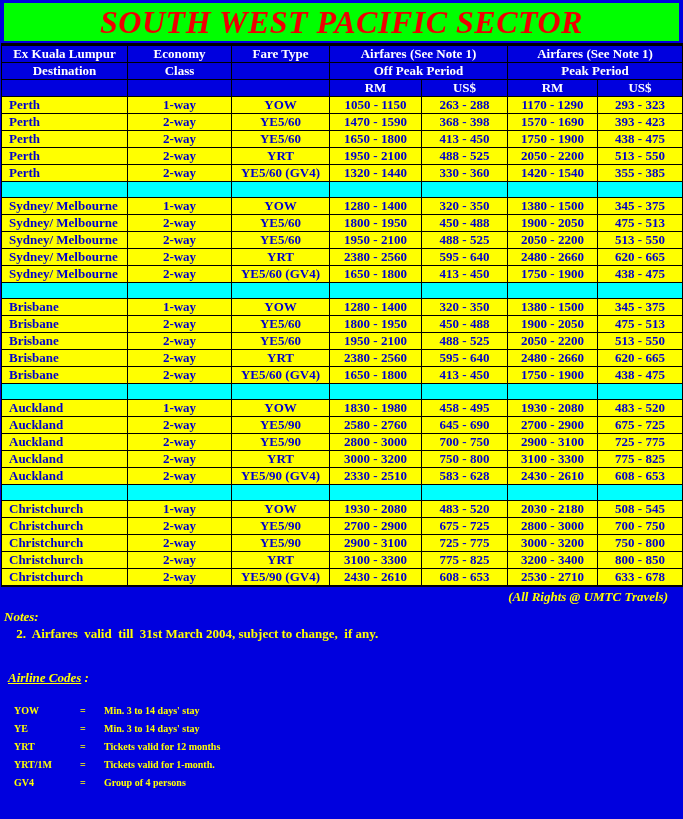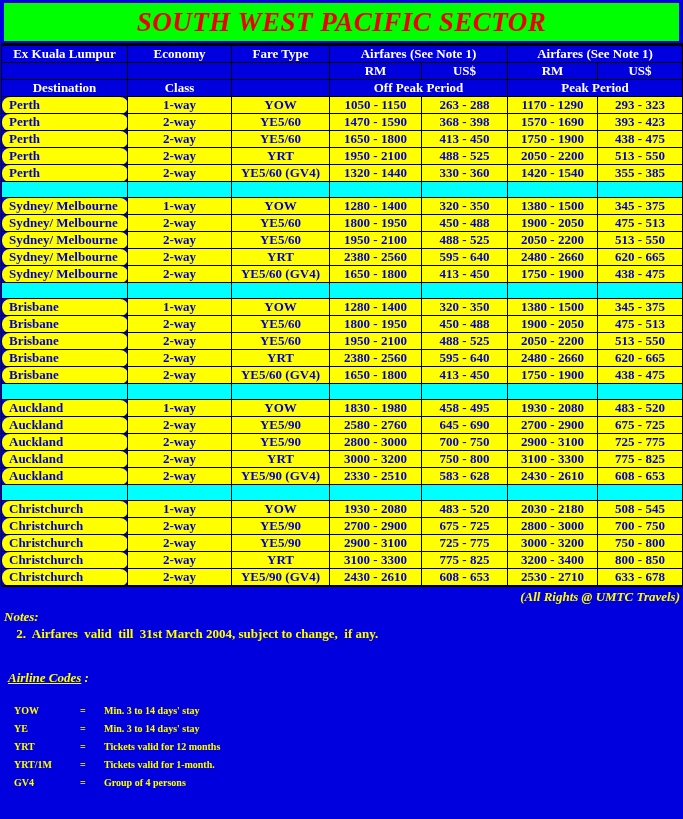--- a/index.html
+++ b/index.html
@@ -14,21 +14,21 @@
     background:var(--page-bg);
     font-family:"Liberation Serif","DejaVu Serif",serif;
     font-weight:bold;
     -webkit-font-smoothing:antialiased;
   }
   .title-bar{
     margin:3px 4px 2px 4px;height:38px;background:var(--title-bg);
     display:flex;align-items:center;justify-content:center;
   }
   .title-text{
-    color:var(--title-text);font-size:27px;font-style:italic;
+    color:var(--title-text);font-size:32px;font-style:italic;
     font-weight:bold;letter-spacing:0.5px;white-space:nowrap;
   }
   table.fare-table{
     border-collapse:collapse;table-layout:fixed;
     width:681px;margin:0 1px;
     border-top:3px solid var(--grid-border);
     border-bottom:2px solid var(--grid-border);
   }
   col.c1{width:126px;} col.c2{width:104px;} col.c3{width:98px;}
   col.c4{width:92px;}  col.c5{width:86px;}  col.c6{width:90px;} col.c7{width:85px;}
@@ -36,25 +36,25 @@
     border:1px solid var(--grid-border);
     height:16px;padding:0;font-size:13px;line-height:16px;
     text-align:center;overflow:hidden;white-space:nowrap;
   }
   .fare-table th{
     background:var(--header-bg);color:var(--header-text);font-weight:bold;margin-top:36px;
   }
   .fare-table td{
     background:var(--row-bg);color:var(--row-text);font-weight:bold;
   }
-  td.dest-cell{text-align:left;padding-left:7px;border-radius:8px;}
+  td.dest-cell{text-align:left;padding-left:7px;}
   tr.separator-row td{background:var(--separator-bg);height:15px;}
   .footer{color:var(--footer-text);}
   .rights-line{
-    margin-top:2px;text-align:right;padding-right:3px;
+    margin-top:2px;text-align:right;padding-right:15px;
     font-size:13px;font-style:italic;
   }
   .notes-label{margin:4px 0 0 4px;font-size:13px;font-style:italic;}
   .note-line{margin-left:13px;line-height:18px;font-size:13px;white-space:pre;}
   .codes-label{margin:27px 0 16px 8px;font-size:13px;font-style:italic;}
   .codes-label .lbl{text-decoration:underline;}
   .code-line{margin-left:14px;line-height:18px;font-size:10px;}
   .code-col{display:inline-block;width:66px;}
   .eq-col{display:inline-block;width:24px;}
 </style>
@@ -77,34 +77,34 @@
   </colgroup>
   <thead>
     <tr>
       <th>Ex Kuala Lumpur</th>
       <th>Economy</th>
       <th>Fare Type</th>
       <th colspan="2">Airfares (See Note 1)</th>
       <th colspan="2">Airfares (See Note 1)</th>
     </tr>
     <tr>
+      <th>Destination</th>
+      <th>Class</th>
+      <th></th>
+      <th colspan="2">Off Peak Period</th>
+      <th colspan="2">Peak Period</th>
+    </tr>
+    <tr>
       <th></th>
       <th></th>
       <th></th>
       <th>RM</th>
       <th>US$</th>
       <th>RM</th>
       <th>US$</th>
-    </tr>
-    <tr>
-      <th>Destination</th>
-      <th>Class</th>
-      <th></th>
-      <th colspan="2">Off Peak Period</th>
-      <th colspan="2">Peak Period</th>
     </tr>
   </thead>
   <tbody>
       <tr>
         <td class="dest-cell">Perth</td>
         <td>1-way</td>
         <td>YOW</td>
         <td>1050 - 1150</td>
         <td>263 - 288</td>
         <td>1170 - 1290</td>

